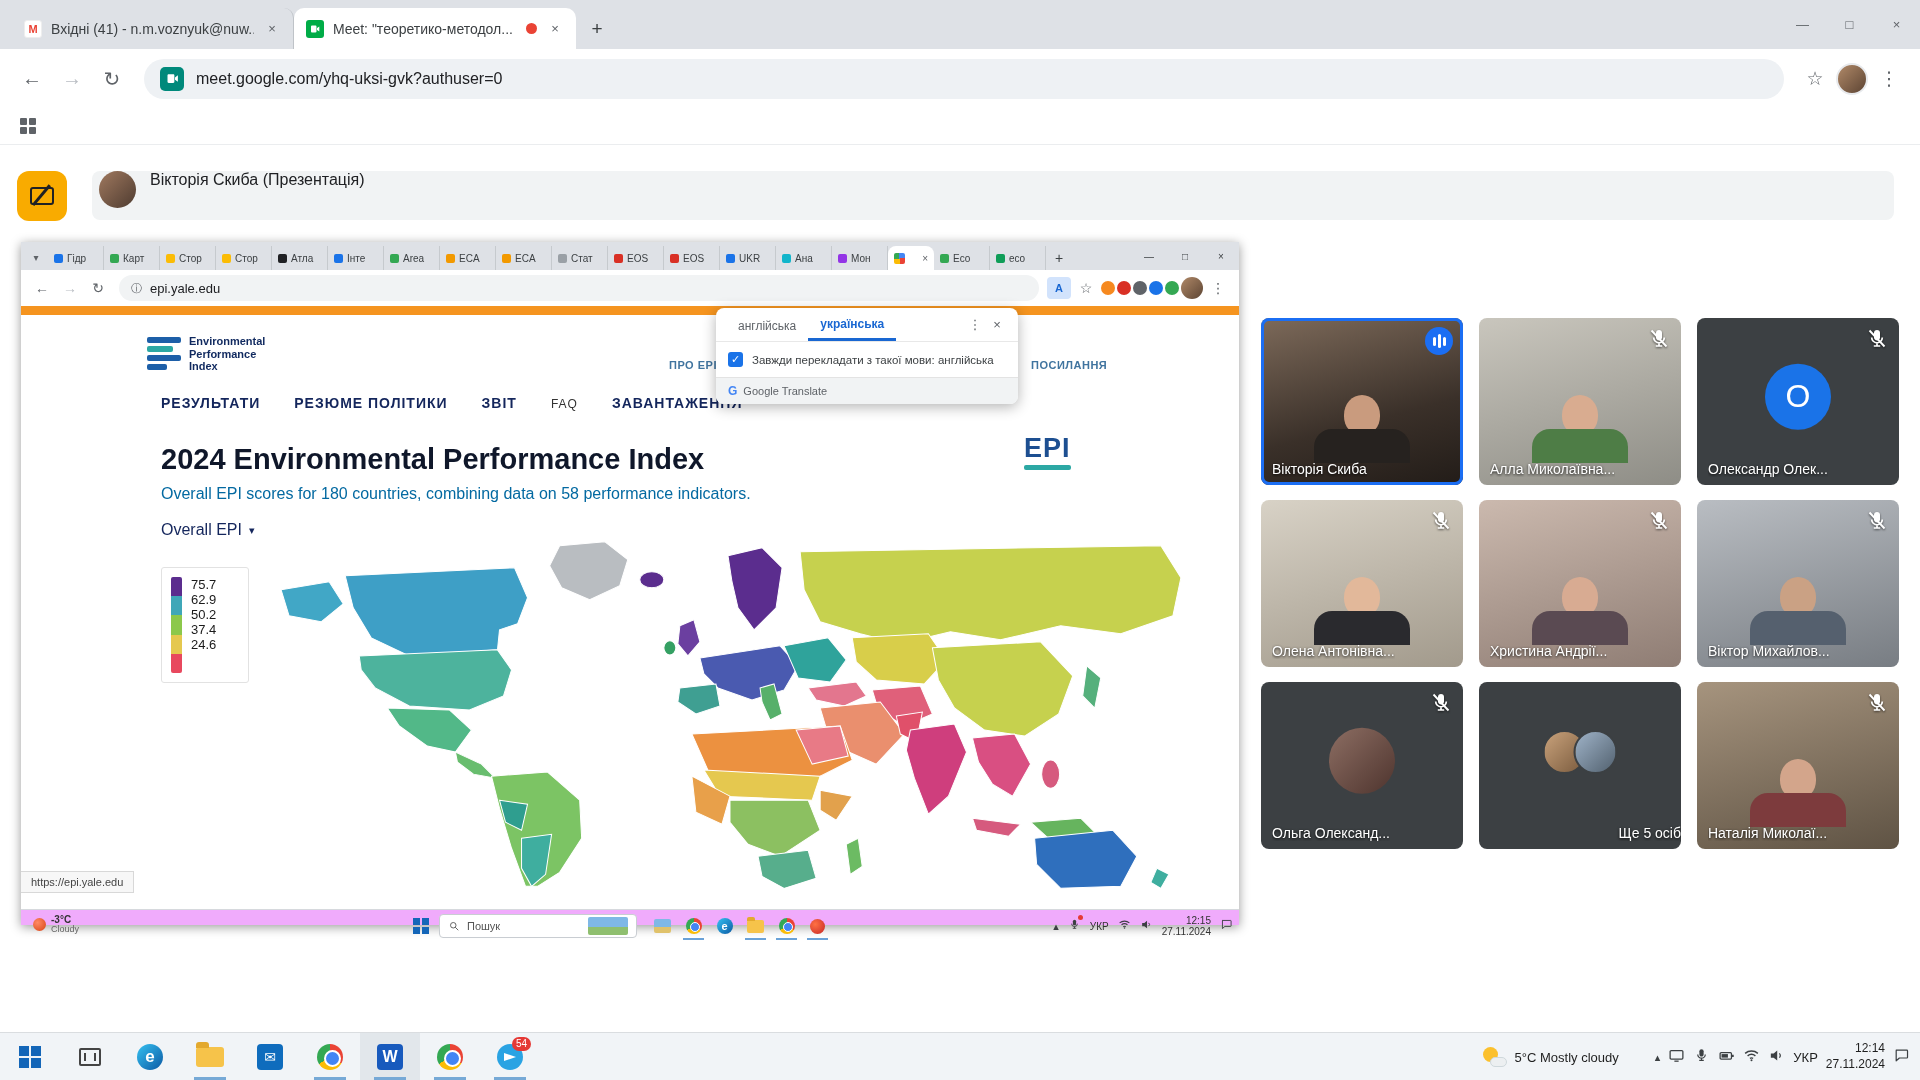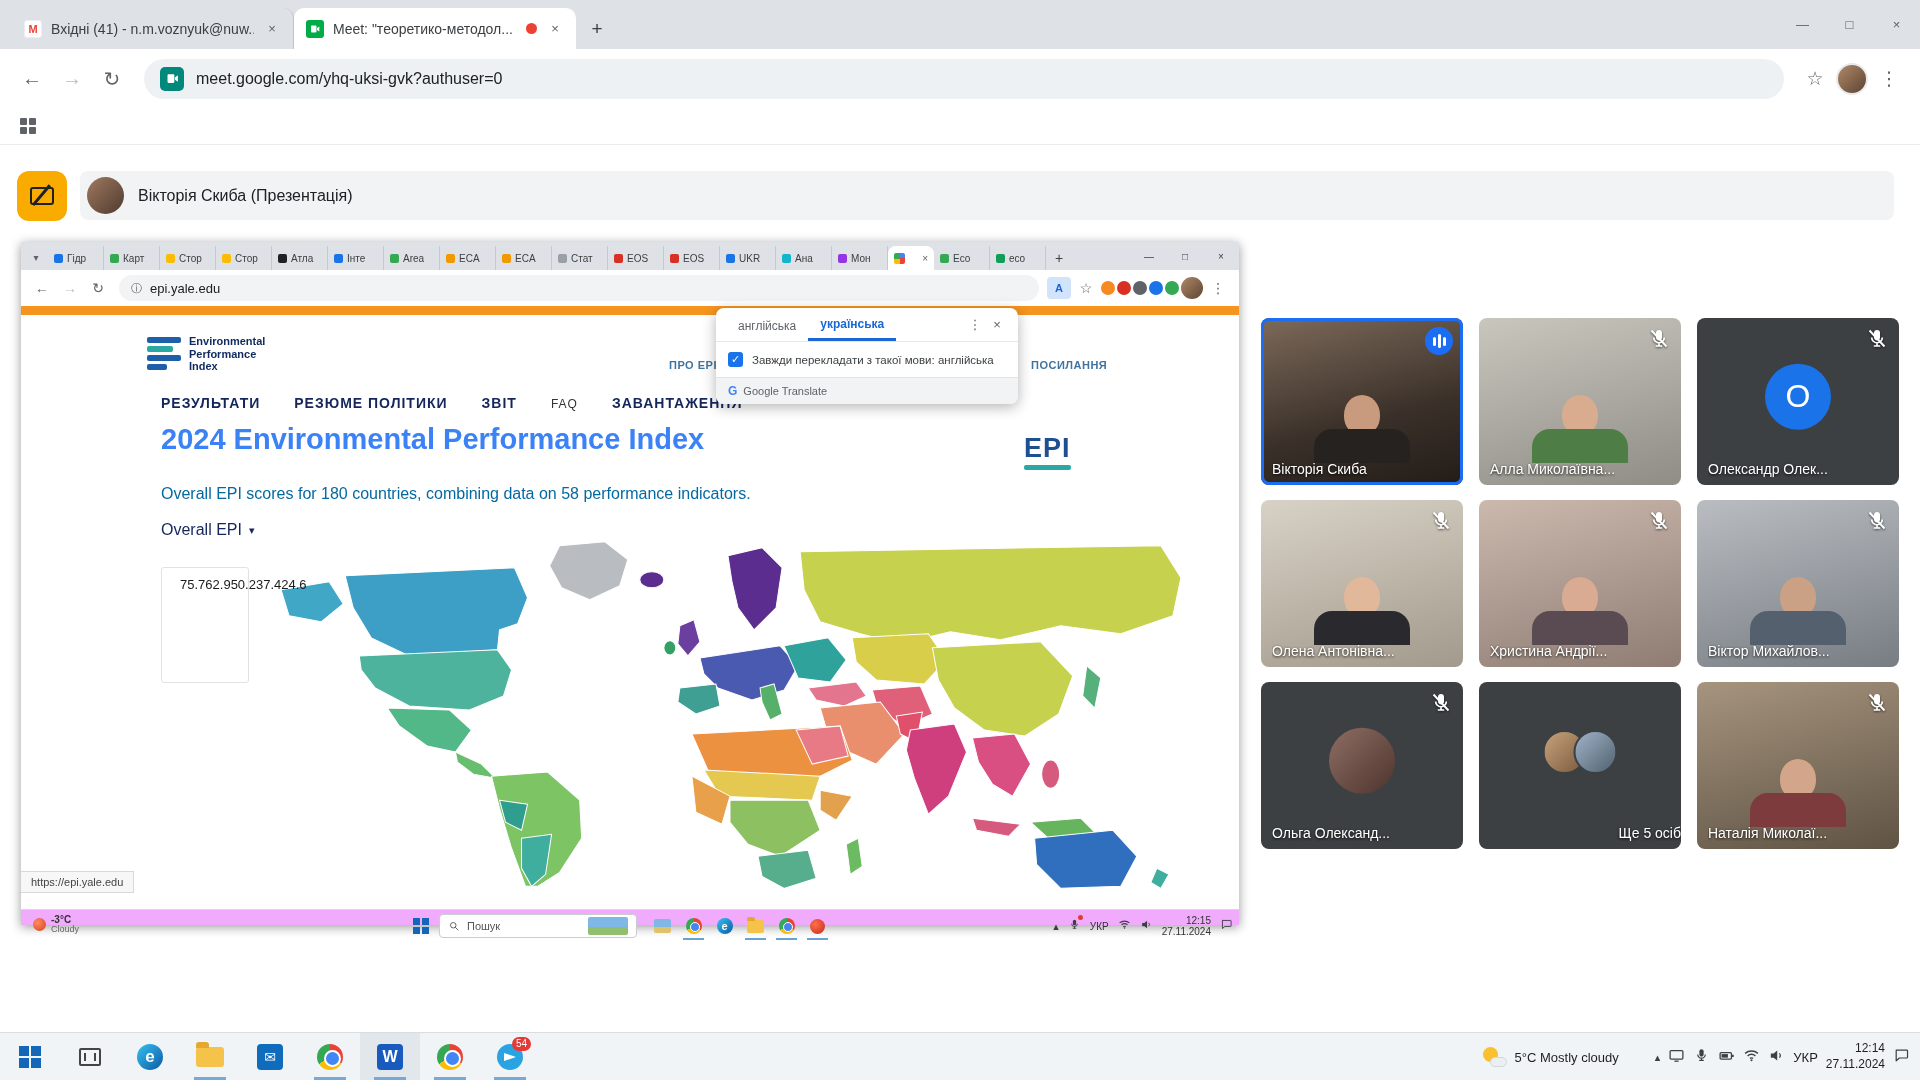--- a/index.html
+++ b/index.html
@@ -38,21 +38,21 @@
 
 .appsrow{position:absolute;top:108px;left:0;right:0;height:37px;background:#fff;border-bottom:1px solid #ebedef;display:flex;align-items:center;padding-left:20px}
 .gridico{display:grid;grid-template-columns:7px 7px;grid-auto-rows:7px;gap:2px}
 .gridico i{background:#5f6368;border-radius:1px}
 
 
 .meet{position:absolute;top:145px;left:0;right:0;height:887px;background:#fff}
 .present-chip{position:absolute;left:17px;top:26px;width:50px;height:50px;border-radius:12px;background:#f9ab00;display:flex;align-items:center;justify-content:center}
 .present-chip .scr{width:24px;height:18px;border:2.5px solid #202124;border-radius:3px;position:relative}
 .present-chip .scr::after{content:"";position:absolute;left:8px;top:-7px;width:2.5px;height:26px;background:#202124;transform:rotate(40deg)}
-.meet-header{position:absolute;left:80px;right:26px;top:26px;height:49px;background:#f1f3f4;border-radius:8px;display:flex;align-items:center;gap:14px;padding:0 7px}
+.meet-header{position:absolute;left:92px;right:26px;top:26px;height:49px;background:#f1f3f4;border-radius:8px;display:flex;align-items:flex-start;gap:14px;padding:0 7px}
 .meet-header .avatar{width:37px;height:37px;border-radius:50%;background:linear-gradient(135deg,#a0795f,#4e3b30)}
 .meet-header .mh-title{font-size:16px;color:#202124}
 
 
 .swin{position:absolute;left:21px;top:97px;width:1218px;height:683px;background:#fff;box-shadow:0 2px 10px rgba(0,0,0,.4)}
 .swin .ts{position:absolute;top:0;left:0;right:0;height:28px;background:#dee1e6;display:flex;align-items:flex-end;padding-left:3px}
 .tsearch{width:20px;height:20px;margin:0 2px 3px 2px;border-radius:50%;display:flex;align-items:center;justify-content:center;font-size:10px;color:#5f6368}
 .itab{width:56px;height:24px;display:flex;align-items:center;gap:4px;padding:0 6px;font-size:10px;color:#3c4043;border-right:1px solid #c6cace;white-space:nowrap;overflow:hidden}
 .itab .fv{width:9px;height:9px;border-radius:2px;flex:none;background:#888}
 .itab:nth-of-type(1) .fv{background:#1a73e8}.itab:nth-of-type(2) .fv{background:#34a853}
@@ -84,30 +84,30 @@
 
 .epilogo{position:absolute;left:126px;top:20px;display:flex;gap:8px;align-items:center}
 .epibars{display:flex;flex-direction:column;gap:3px}
 .epibars i{height:6px;border-radius:2px;background:#1d5fa8}
 .epibars i:nth-child(1){width:34px}.epibars i:nth-child(2){width:26px;background:#2ca8a4}.epibars i:nth-child(3){width:34px}.epibars i:nth-child(4){width:20px}
 .epiwords{font-size:11px;font-weight:bold;color:#10295f;line-height:1.15}
 .toplink{position:absolute;top:44px;font-size:11px;font-weight:bold;letter-spacing:.5px;color:#40749f}
 .mainnav{position:absolute;left:140px;top:80px;display:flex;gap:34px;align-items:baseline}
 .mainnav span{font-size:14px;font-weight:bold;letter-spacing:1px;color:#14265c}
 .mainnav span.faq{font-size:12px;font-weight:normal;color:#333}
-.h1{position:absolute;left:140px;top:108px;font-size:29px;font-weight:bold;color:#3b82f6}
+.h1{position:absolute;left:140px;top:128px;font-size:29px;font-weight:bold;color:#0f172a}
 .epimark{position:absolute;left:1003px;top:120px;text-align:center}
 .epimark .txt{font-size:27px;font-weight:bold;color:#1d4f91;letter-spacing:1px;line-height:1}
 .epimark .bar{height:5px;background:#2ca8a4;border-radius:2px;margin-top:3px}
 .sub{position:absolute;left:140px;top:170px;font-size:16px;color:#0369a1}
 .ddl{position:absolute;left:140px;top:206px;font-size:16px;font-weight:normal;color:#14265c;display:flex;gap:7px;align-items:center}
 .ddl .car{font-size:11px;color:#14265c}
 .legend{position:absolute;left:140px;top:252px;width:88px;background:#fff;border:1px solid #e2e2e2;border-radius:3px;padding:9px 9px;display:flex;gap:9px;z-index:5}
 .lbar{width:11px;height:96px;border-radius:2px;background:linear-gradient(180deg,#5b2d8e 0 20%,#3fa7b8 20% 40%,#8cc84b 40% 60%,#e5c84f 60% 80%,#e8485e 80% 100%)}
-.lvals{display:flex;justify-content:flex-start;font-size:13px;color:#1b1b1b}
+.lvals{display:flex;flex-direction:column;justify-content:flex-start;font-size:13px;color:#1b1b1b}
 .mapwrap{position:absolute;left:238px;top:222px;width:962px;height:352px}
 .statuschip{position:absolute;left:0;bottom:32px;height:22px;background:#f7f7f7;border:1px solid #d8d8d8;border-left:none;display:flex;align-items:center;padding:0 10px;font-size:11px;color:#444;z-index:6}
 
 
 .tpopup{position:absolute;left:695px;top:66px;width:302px;background:#fff;border-radius:8px;box-shadow:0 3px 14px rgba(0,0,0,.3);z-index:20;overflow:hidden}
 .tphead{height:34px;display:flex;align-items:center;padding:8px 10px;border-bottom:1px solid #e8e8e8}
 .tptab{font-size:12px;color:#5f6368;padding:9px 12px 7px}
 .tptab.on{color:#1967d2;border-bottom:3px solid #1967d2;font-weight:bold}
 .tphead .sp{flex:1}
 .tpico{width:22px;height:22px;display:flex;align-items:center;justify-content:center;color:#5f6368;font-size:13px}

